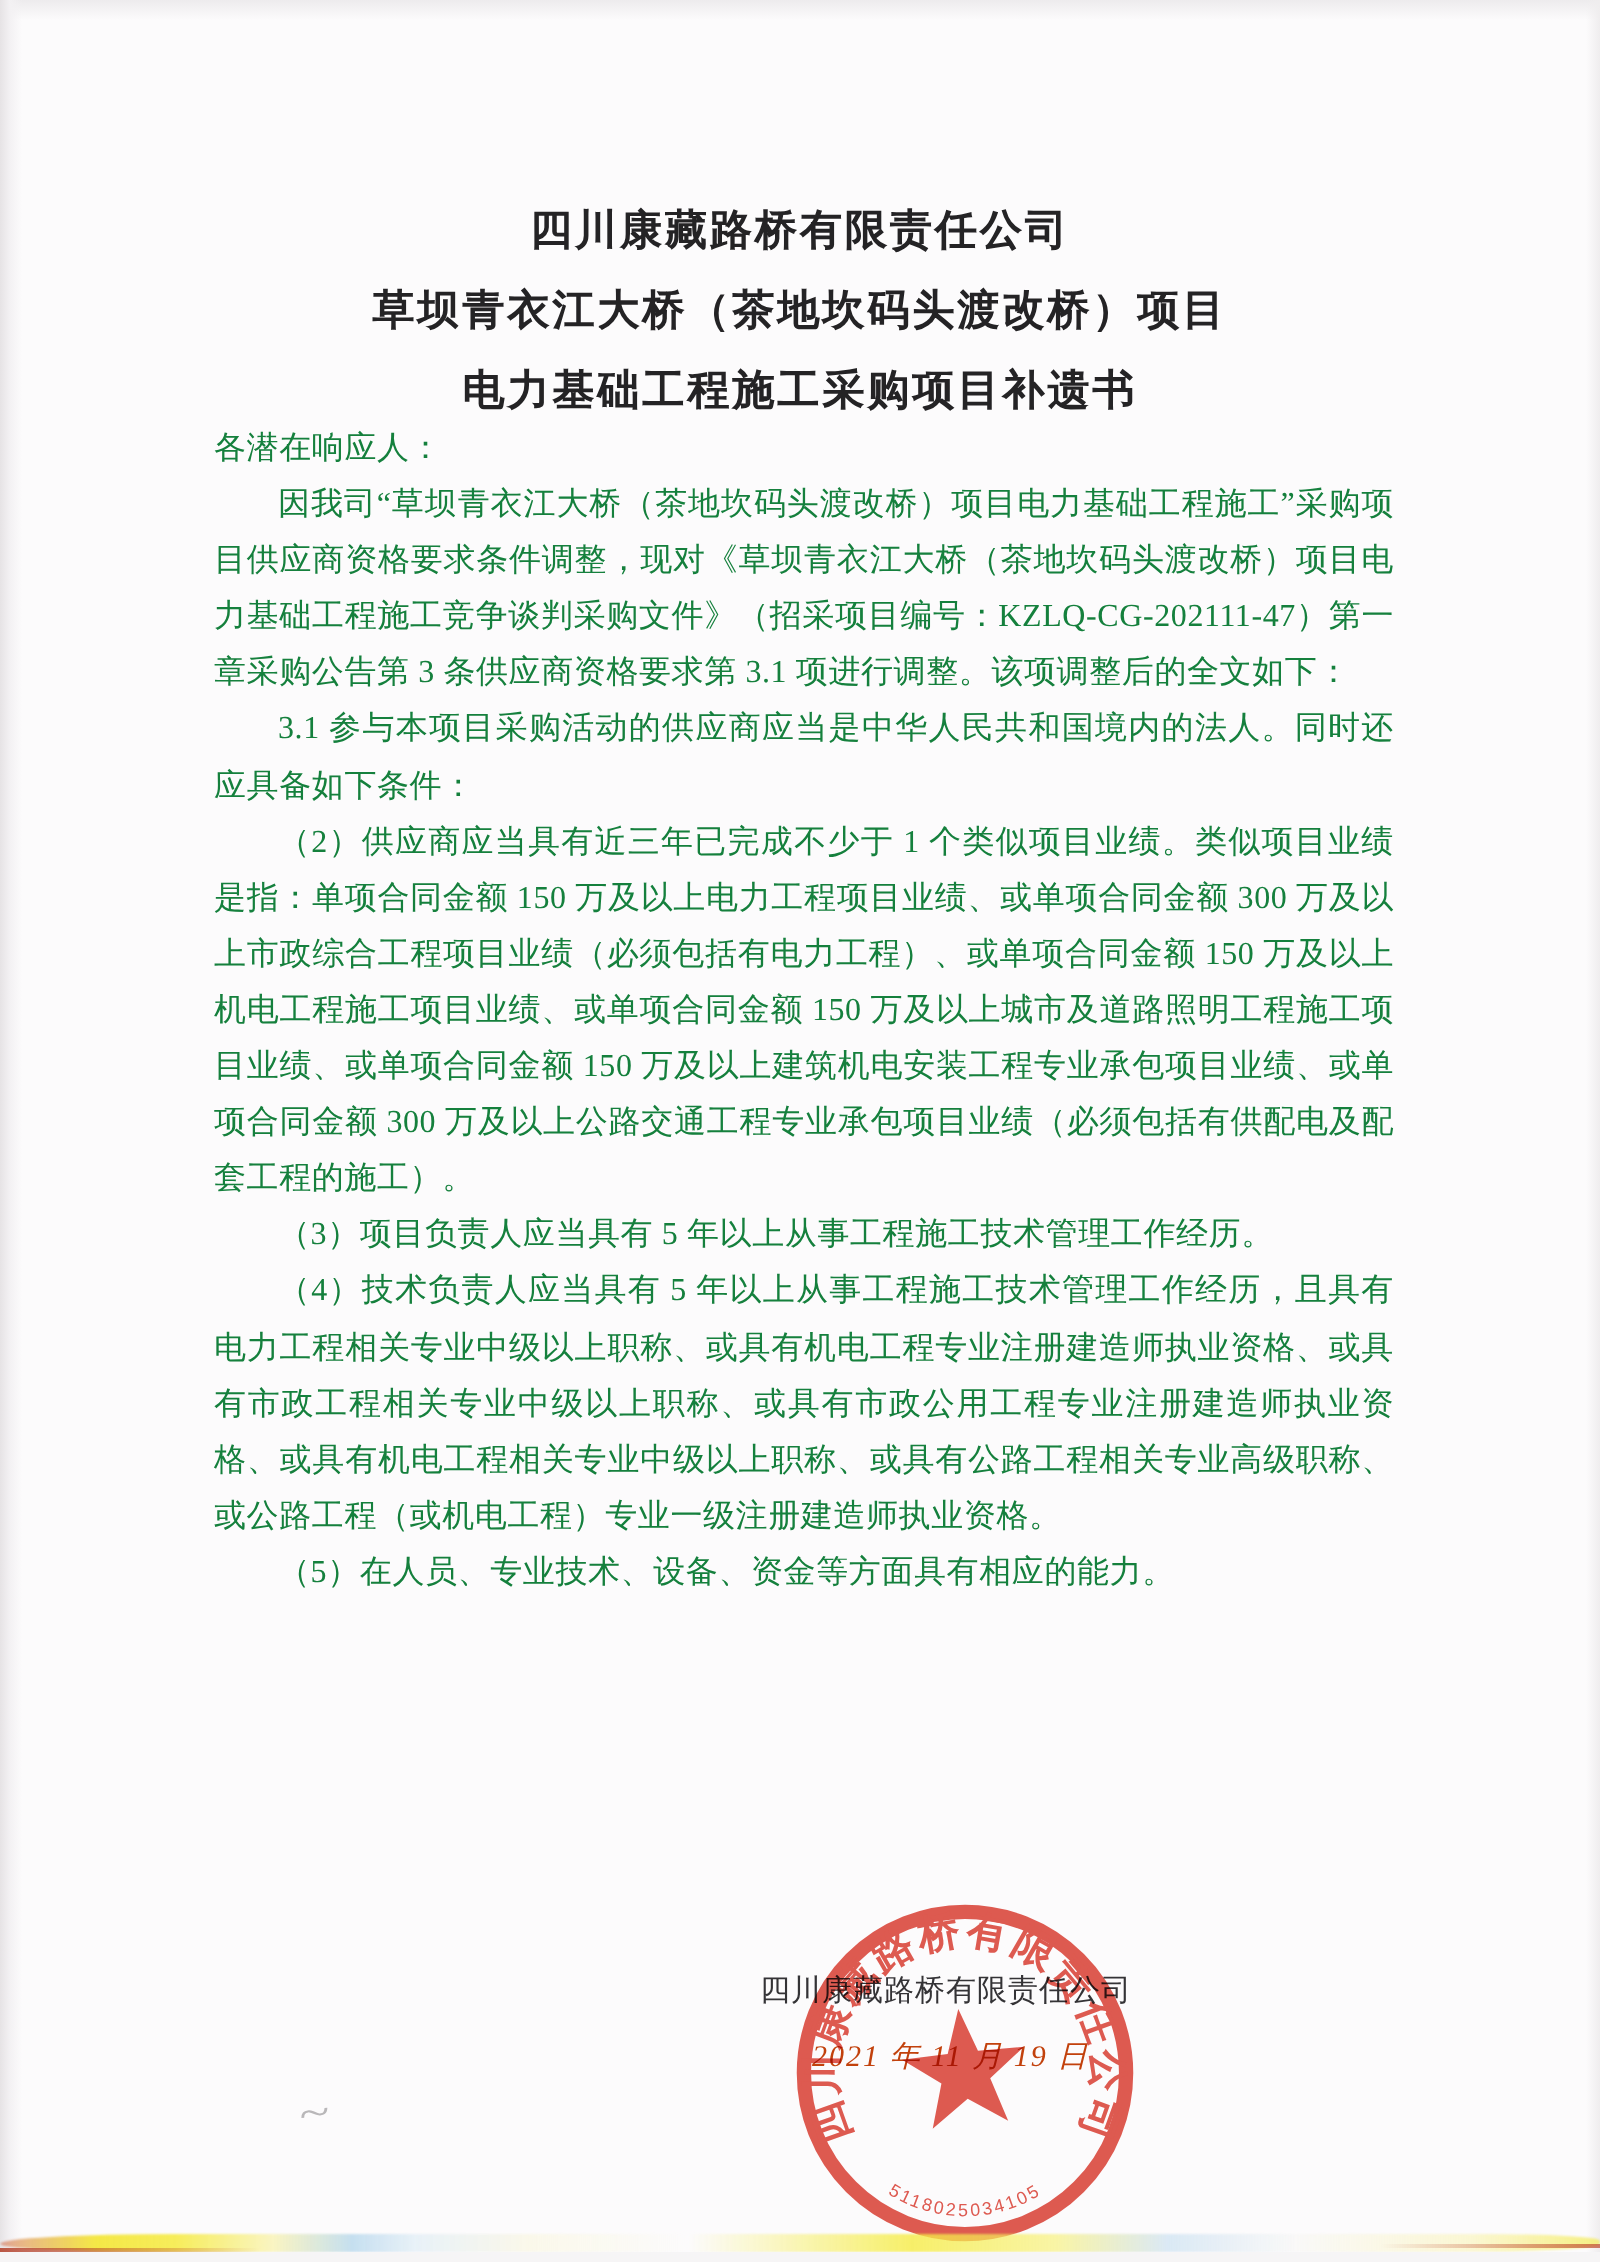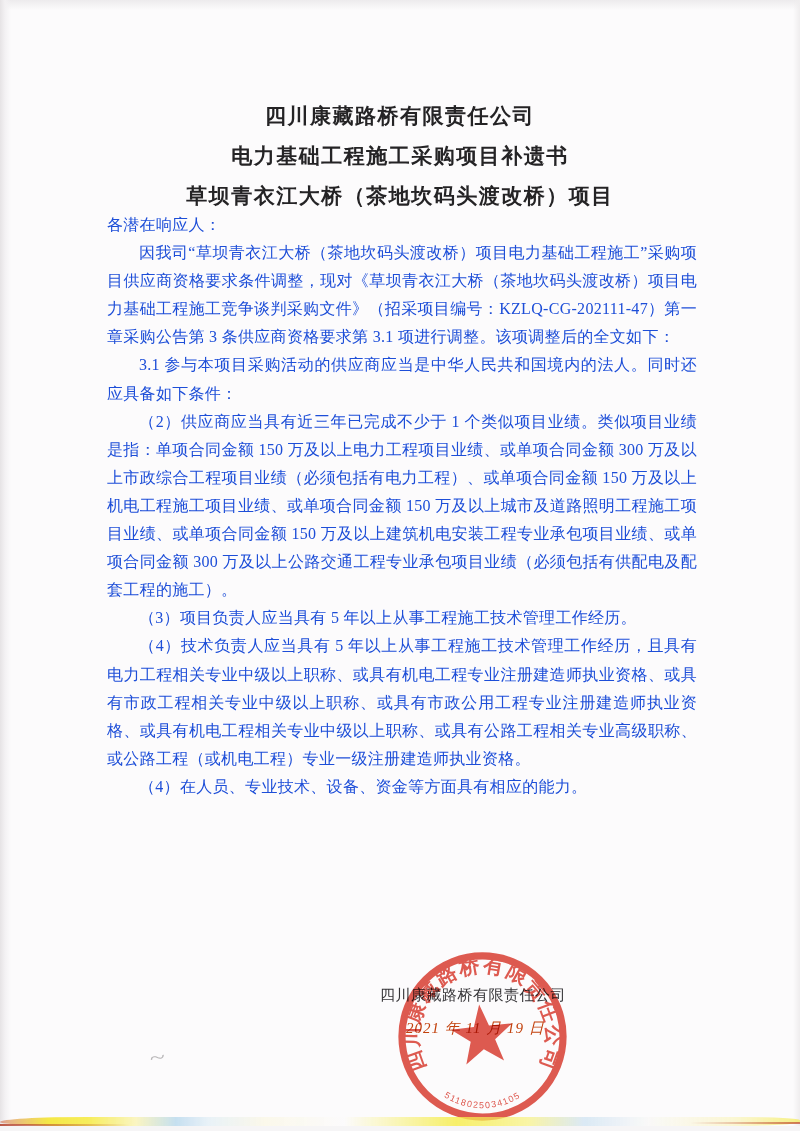--- a/index.html
+++ b/index.html
@@ -27,21 +27,21 @@
     font-family:"Liberation Sans", sans-serif;
     font-weight:bold; font-size:21px; line-height:40px;
     color:#242325; letter-spacing:1.5px;
   }
   .title-line { height:40px; }
 
   .body-text {
     position:absolute; top:211px; left:107px; width:590px;
     font-size:16px; line-height:28.1px;
     text-align:justify; text-justify:inter-ideograph;
-    letter-spacing:0.3px; color:#1d4ed8;
+    letter-spacing:0.3px; color:#15803d;
   }
   .body-text p { margin:0; }
   .body-text p.ind { text-indent:2em; }
 
   .sig-company {
     position:absolute; top:986px; left:380px;
     font-size:15px; color:#343336; letter-spacing:0.5px;
   }
   .sig-date {
     position:absolute; top:1019px; left:406px;
@@ -97,32 +97,32 @@
 <body>
 
 <div class="page">
 
   <div class="edge-top"></div>
   <div class="edge-left"></div>
   <div class="edge-right"></div>
 
   <div class="title-block">
     <div class="title-line">四川康藏路桥有限责任公司</div>
+    <div class="title-line">草坝青衣江大桥（茶地坎码头渡改桥）项目</div>
     <div class="title-line">电力基础工程施工采购项目补遗书</div>
-    <div class="title-line">草坝青衣江大桥（茶地坎码头渡改桥）项目</div>
   </div>
 
   <div class="body-text">
     <p>各潜在响应人：</p>
     <p class="ind">因我司“草坝青衣江大桥（茶地坎码头渡改桥）项目电力基础工程施工”采购项目供应商资格要求条件调整，现对《草坝青衣江大桥（茶地坎码头渡改桥）项目电力基础工程施工竞争谈判采购文件》（招采项目编号：KZLQ-CG-202111-47）第一章采购公告第 3 条供应商资格要求第 3.1 项进行调整。该项调整后的全文如下：</p>
     <p class="ind">3.1 参与本项目采购活动的供应商应当是中华人民共和国境内的法人。同时还应具备如下条件：</p>
     <p class="ind">（2）供应商应当具有近三年已完成不少于 1 个类似项目业绩。类似项目业绩是指：单项合同金额 150 万及以上电力工程项目业绩、或单项合同金额 300 万及以上市政综合工程项目业绩（必须包括有电力工程）、或单项合同金额 150 万及以上机电工程施工项目业绩、或单项合同金额 150 万及以上城市及道路照明工程施工项目业绩、或单项合同金额 150 万及以上建筑机电安装工程专业承包项目业绩、或单项合同金额 300 万及以上公路交通工程专业承包项目业绩（必须包括有供配电及配套工程的施工）。</p>
     <p class="ind">（3）项目负责人应当具有 5 年以上从事工程施工技术管理工作经历。</p>
     <p class="ind">（4）技术负责人应当具有 5 年以上从事工程施工技术管理工作经历，且具有电力工程相关专业中级以上职称、或具有机电工程专业注册建造师执业资格、或具有市政工程相关专业中级以上职称、或具有市政公用工程专业注册建造师执业资格、或具有机电工程相关专业中级以上职称、或具有公路工程相关专业高级职称、或公路工程（或机电工程）专业一级注册建造师执业资格。</p>
-    <p class="ind">（4）在人员、专业技术、设备、资金等方面具有相应的能力。</p>
+    <p class="ind">（5）在人员、专业技术、设备、资金等方面具有相应的能力。</p>
   </div>
 
   <div class="sig-company">四川康藏路桥有限责任公司</div>
   <div class="sig-date">2021 年 11 月 19 日</div>
 
   <div class="squiggle">~</div>
 
   <svg class="seal" viewBox="0 0 200 200" aria-hidden="true">
     <circle cx="100" cy="100" r="90" fill="none" stroke="#dc4237" stroke-width="8"></circle>
     <path id="sealTextArc" d="M 41 141.3 A 72 72 0 1 1 159 141.3" fill="none"></path>

